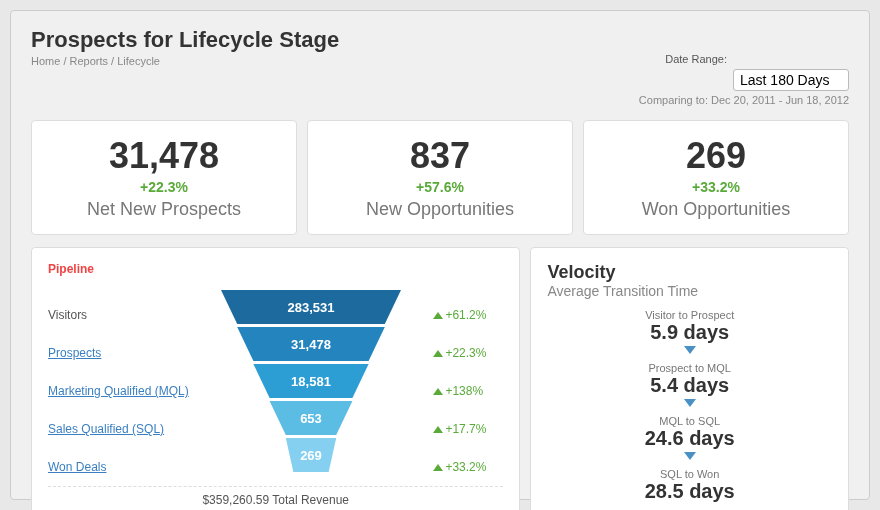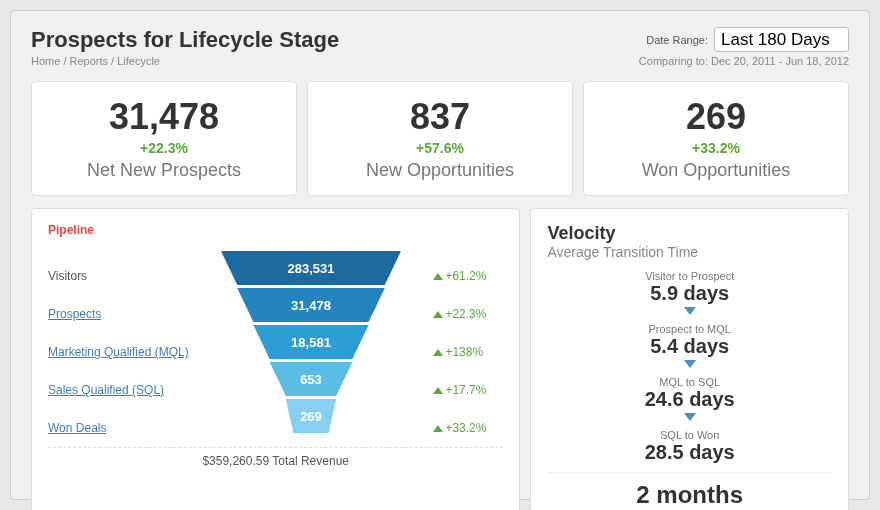--- a/index.html
+++ b/index.html
@@ -46,25 +46,26 @@
       display: flex;
       align-items: center;
       gap: 6px;
       justify-content: flex-end;
     }
     .date-range-label { color: #555; text-align: center; }
     .date-range-select {
       border: 1px solid #bbb;
       border-radius: 3px;
       padding: 2px 18px 2px 6px;
-      font-size: 17px;
+      font-size: 14px;
       background: #fff;
       appearance: none;
       position: relative;
       cursor: pointer;
+      margin-top: 42px;
     }
     .comparing-text { color: #888; font-size: 11px; margin-top: 3px; }
 
     
     .kpi-row {
       display: flex;
       gap: 10px;
       margin-bottom: 12px;
     }
     .kpi-card {

